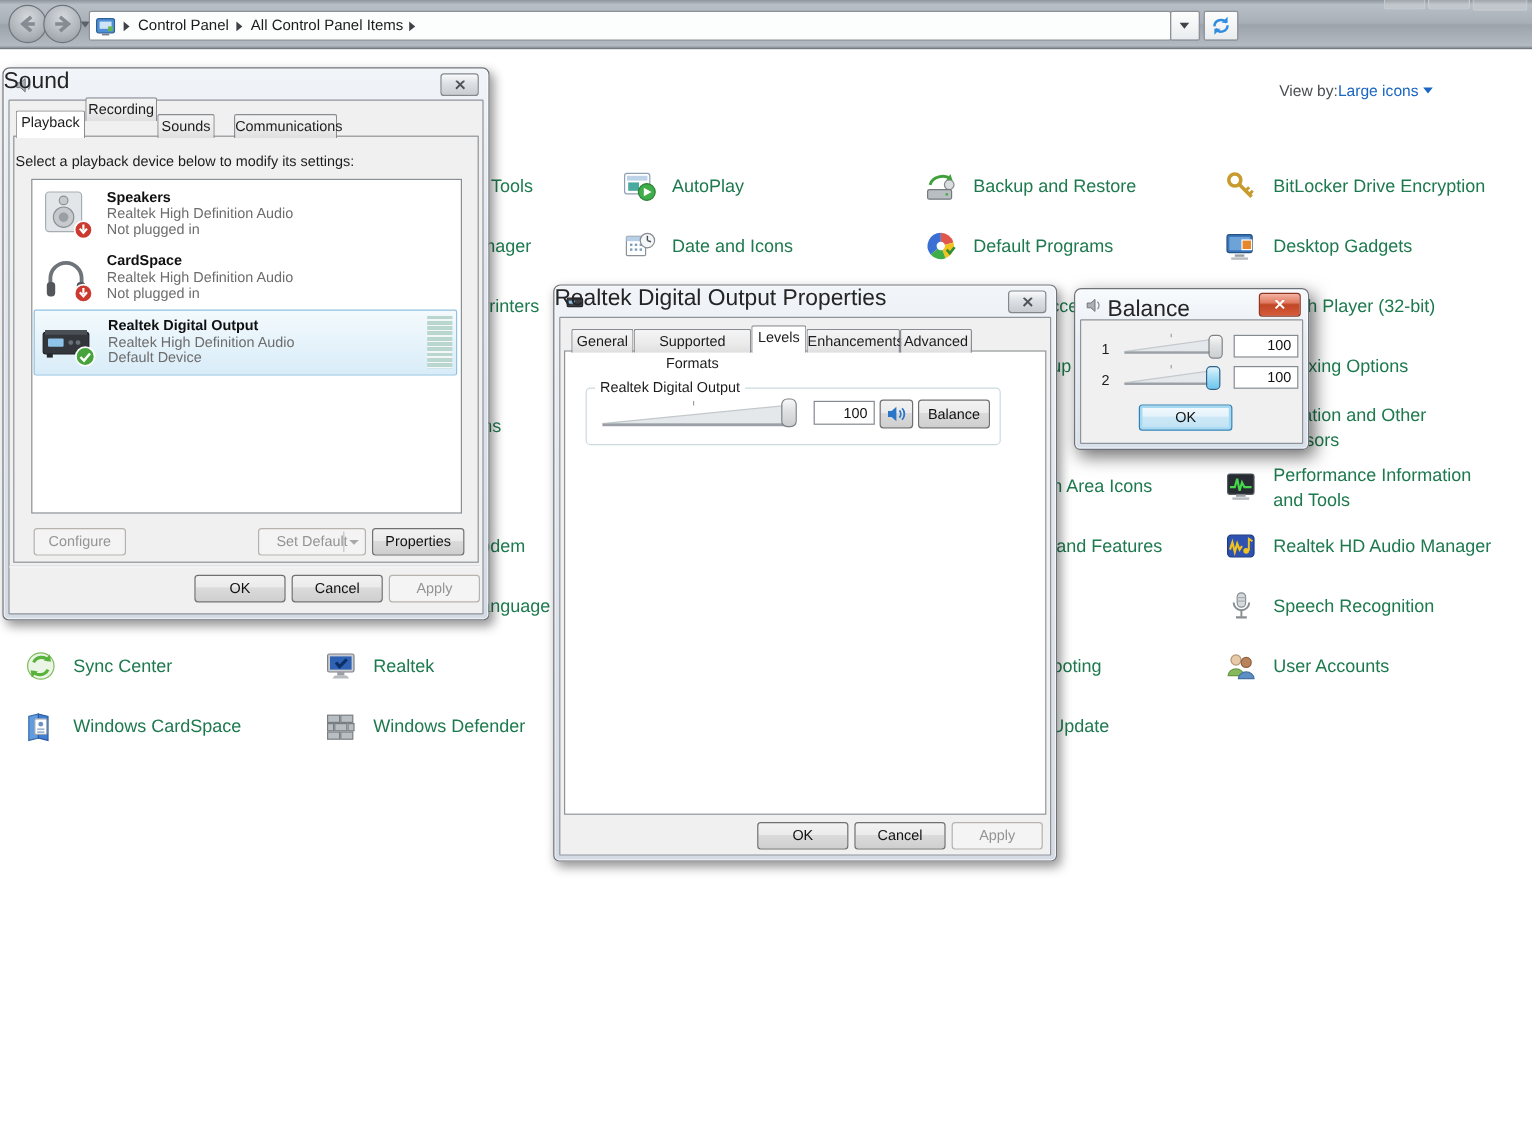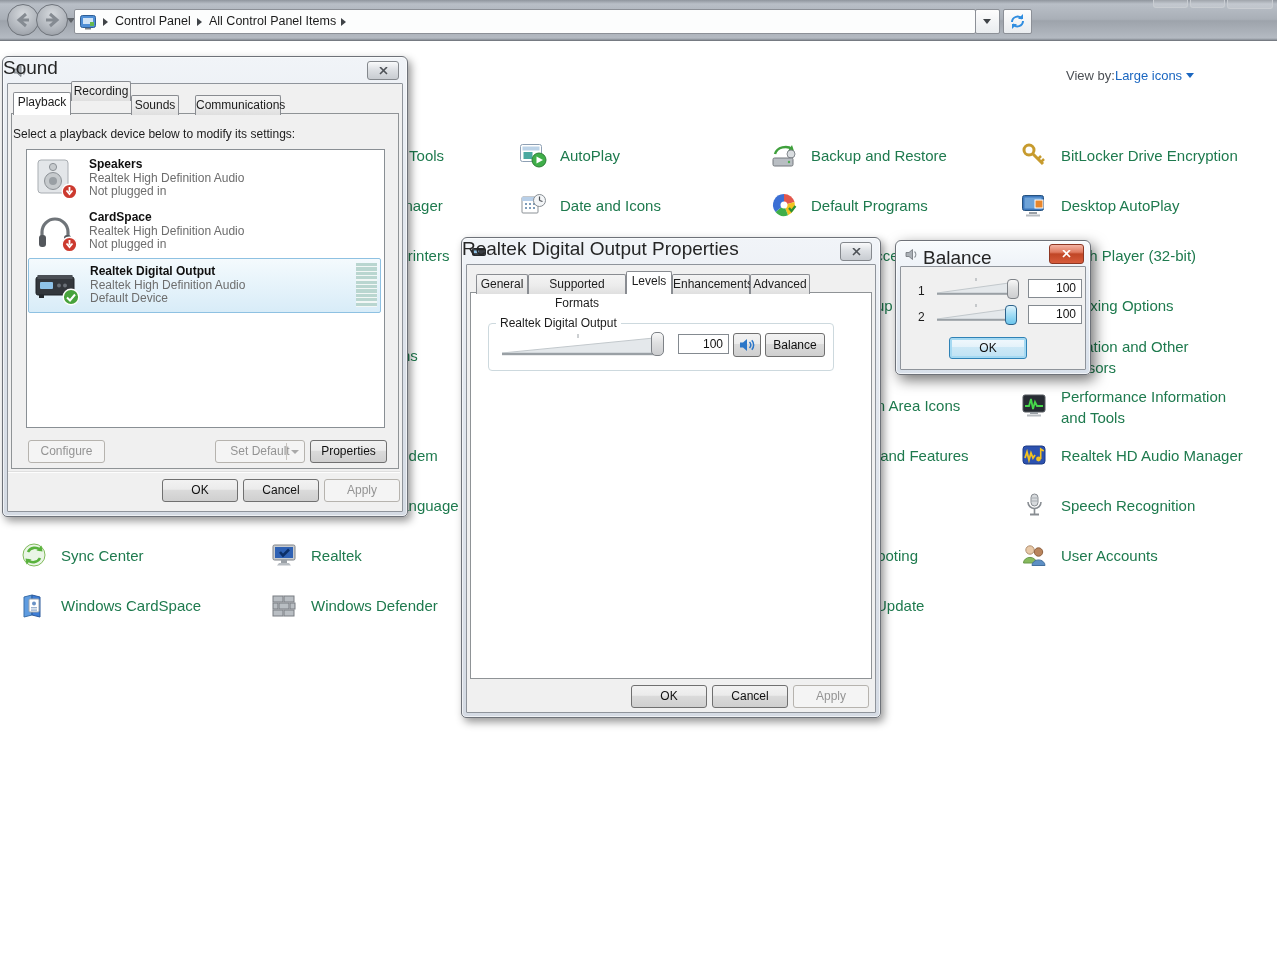--- a/index.html
+++ b/index.html
@@ -182,21 +182,21 @@
     <span class="lb">Default Programs</span>
     </div>
   <div class="cpi" style="left:1020px;top:191px">
     <span class="ic"><svg width="28" height="28">
       <rect x="2.5" y="4.5" width="21" height="15" rx="2" fill="#3c77bd" stroke="#26527f"></rect>
       <rect x="4.5" y="6.5" width="17" height="11" fill="#6ea3d8"></rect>
       <rect x="15" y="9" width="8" height="8" fill="#e8862c" stroke="#fff"></rect>
       <rect x="9" y="21" width="8" height="2" fill="#9aa0a6"></rect>
       <rect x="6" y="23.5" width="14" height="2" fill="#b7bcc1"></rect>
         </svg></span>
-    <span class="lb">Desktop AutoPlay</span>
+    <span class="lb">Desktop Gadgets</span>
     </div>
 
   <div class="cpi" style="left:270px;top:241px">
     <span class="lb">Devices and Printers</span>
     </div>
   <div class="cpi" style="left:770px;top:241px">
     <span class="lb">Ease of Access Center</span>
     </div>
   <div class="cpi" style="left:1020px;top:241px">
     <span class="lb">Flash Player (32-bit)</span>

